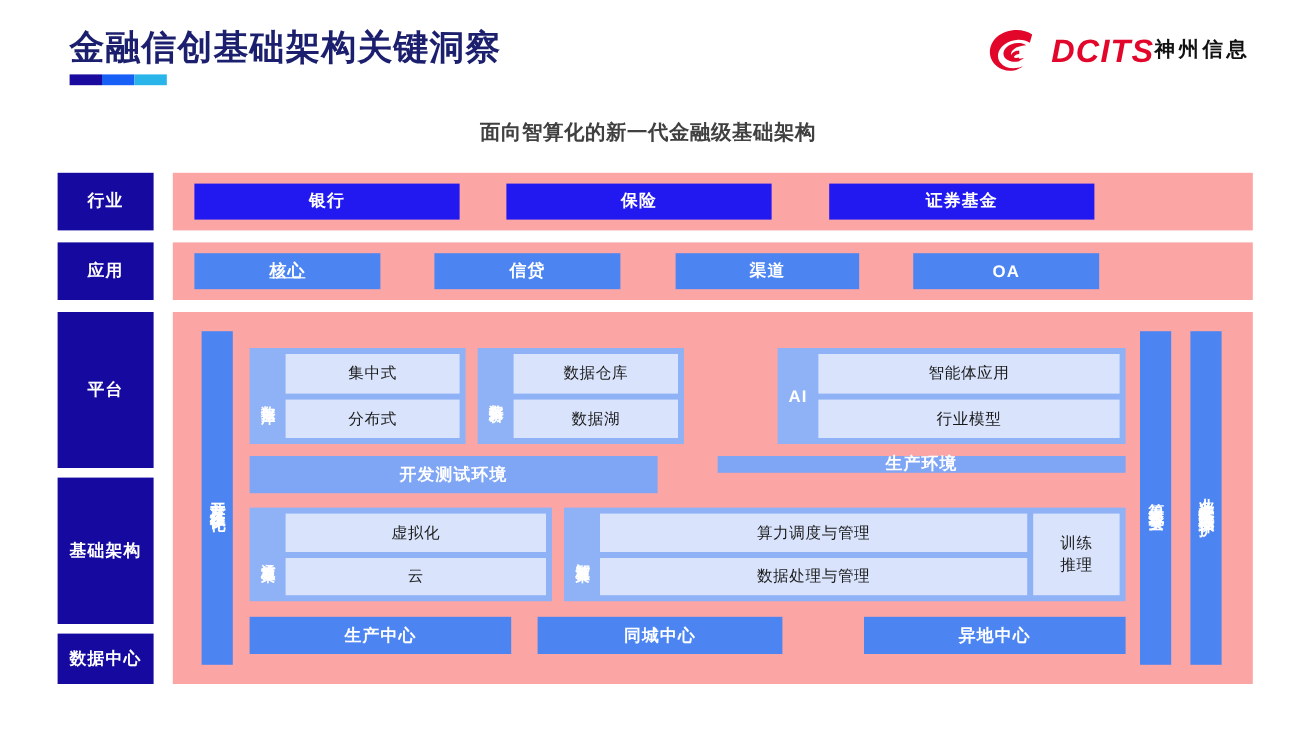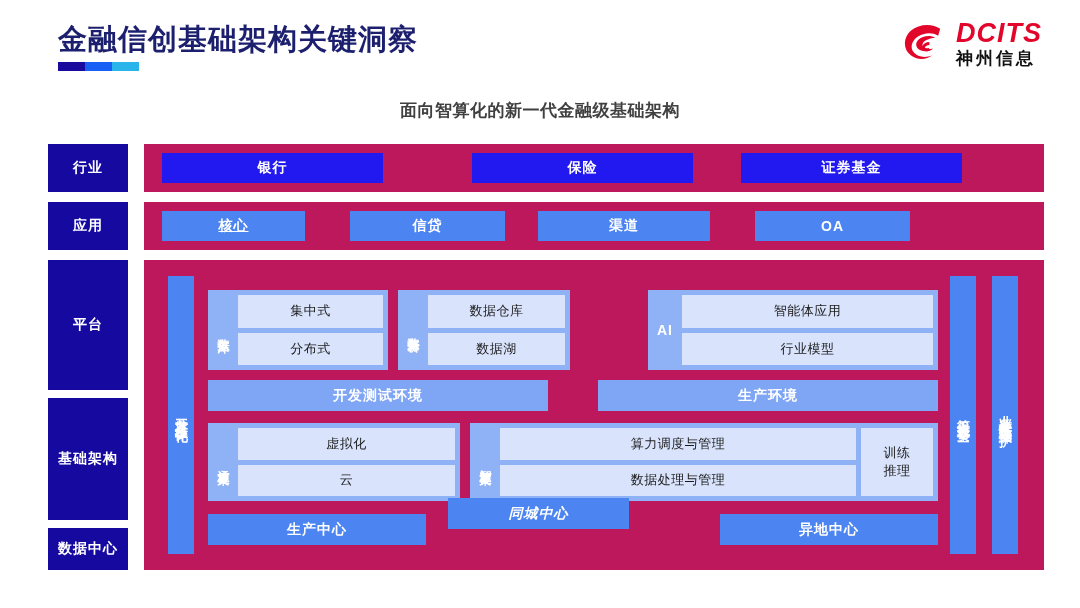--- a/index.html
+++ b/index.html
@@ -28,21 +28,21 @@
   }
   .title-rule { position: absolute; left: 58px; top: 62px; display: flex; height: 9px; }
   .title-rule span { display: block; height: 100%; }
   .tr1 { width: 27px; background: #1a0a9e; }
   .tr2 { width: 27px; background: #1860f5; }
   .tr3 { width: 27px; background: #2ab5ea; }
 
   .logo { position: absolute; right: 38px; top: 20px; display: flex;
           align-items: center; gap: 9px; }
   .logo-mark { width: 47px; height: 47px; position: relative; flex: none; }
-  .logo-text { display: flex; flex-direction: column; line-height: 1; }
+  .logo-text { display: flex; line-height: 1; }
   .logo-en { font-size: 27px; font-weight: 800; font-style: italic;
              color: #e2062b; letter-spacing: 1px; }
   .logo-cn { font-size: 17px; font-weight: 700; color: #111; letter-spacing: 3px;
              margin-top: 3px; }
 
   .subtitle {
     position: absolute; left: 0; right: 0; top: 99px; text-align: center;
     font-size: 17px; font-weight: 700; color: #404040; letter-spacing: .5px;
   }
 
@@ -53,21 +53,21 @@
     display: flex; align-items: center; justify-content: center;
     font-size: 14px; font-weight: 700; letter-spacing: 1px;
   }
   .lbl.l-hangye { top: 144px;  height: 48px; }
   .lbl.l-yingyong{ top: 202px; height: 48px; }
   .lbl.l-pingtai{ top: 260px;  height: 130px; }
   .lbl.l-jichu  { top: 398px;  height: 122px; }
   .lbl.l-shuju  { top: 528px;  height: 42px; }
 
   
-  .panel { position: absolute; background: #be185d; }
+  .panel { position: absolute; background: #fca5a5; }
   .row-hangye  { left: 144px; right: 36px; top: 144px; height: 48px; }
   .row-yingyong{ left: 144px; right: 36px; top: 202px; height: 48px; }
   .row-main    { left: 144px; right: 36px; top: 260px; height: 310px; }
 
   .chips { position: absolute; inset: 0; display: flex; align-items: center;
            padding: 0 14px; gap: 0; }
 
   
   .chip-ind { height: 30px; background: #2218f0; color: #fff;
               display: flex; align-items: center; justify-content: center;
@@ -157,30 +157,30 @@
 
   <div class="lbl l-yingyong">应用</div>
   <div class="lbl l-hangye">行业</div>
   <div class="lbl l-pingtai">平台</div>
   <div class="lbl l-shuju">数据中心</div>
   <div class="lbl l-jichu">基础架构</div>
 
   <div class="panel row-hangye">
     <div class="chips">
       <div class="chip-ind" style="width:221px;margin-left:4px;">银行</div>
-      <div class="chip-ind" style="width:221px;margin-left:89px;">保险</div>
+      <div class="chip-ind" style="width:221px;margin-left:39px;">保险</div>
       <div class="chip-ind" style="width:221px;margin-left:48px;">证券基金</div>
     </div>
   </div>
 
   <div class="panel row-yingyong">
     <div class="chips">
-      <div class="chip-app" style="width:143px;margin-left:4px;text-decoration:underline;">核心</div>
+      <div class="chip-app" style="width:155px;margin-left:4px;text-decoration:underline;">核心</div>
       <div class="chip-app" style="width:155px;margin-left:45px;">信贷</div>
-      <div class="chip-app" style="width:172px;margin-left:33px;">渠道</div>
+      <div class="chip-app" style="width:153px;margin-left:46px;">渠道</div>
       <div class="chip-app" style="width:155px;margin-left:45px;">OA</div>
     </div>
   </div>
 
   <div class="panel row-main">
 
     <div class="v-bar vb-devops">开发运维一体化</div>
     <div class="v-bar vb-sec">等保合规安全</div>
     <div class="v-bar vb-bcp">业务连续性及数据保护</div>
 
@@ -206,21 +206,21 @@
         <div class="grp-cap latin">AI</div>
         <div class="grp-body cols">
           <div class="grp-col">
             <div class="tile">智能体应用</div>
             <div class="tile">行业模型</div>
           </div>
         </div>
       </div>
 
       <div class="bar-wide" style="left:0; top:104px; width:340px; height:31px;">开发测试环境</div>
-      <div class="bar-wide" style="right:0; top:104px; width:340px; height:31px;">生产环境</div>
+      <div class="bar-wide" style="right:0; top:104px; width:340px; height:14px;">生产环境</div>
 
       <div class="grp" style="left:0; top:147px; width:252px; height:78px;">
         <div class="grp-cap">通算框架</div>
         <div class="grp-body">
           <div class="tile">虚拟化</div>
           <div class="tile">云</div>
         </div>
       </div>
 
       <div class="grp" style="left:262px; right:0; top:147px; height:78px;">
@@ -231,18 +231,18 @@
         </div>
         <div style="width:72px;flex:none;display:flex;">
           <div class="tile" style="flex:1;flex-direction:column;">
             <span>训练</span>
             <span>推理</span>
           </div>
         </div>
       </div>
 
       <div class="bar-center" style="left:0;    top:238px; width:218px; height:31px;">生产中心</div>
-      <div class="bar-center" style="left:240px; top:222px; width:181px; height:31px;font-style:italic;">同城中心</div>
+      <div class="bar-center" style="left:240px; top:238px; width:204px; height:31px;">同城中心</div>
       <div class="bar-center" style="right:0;  top:238px; width:218px; height:31px;">异地中心</div>
 
     </div>
   </div>
 </div>
 
 </body></html>

